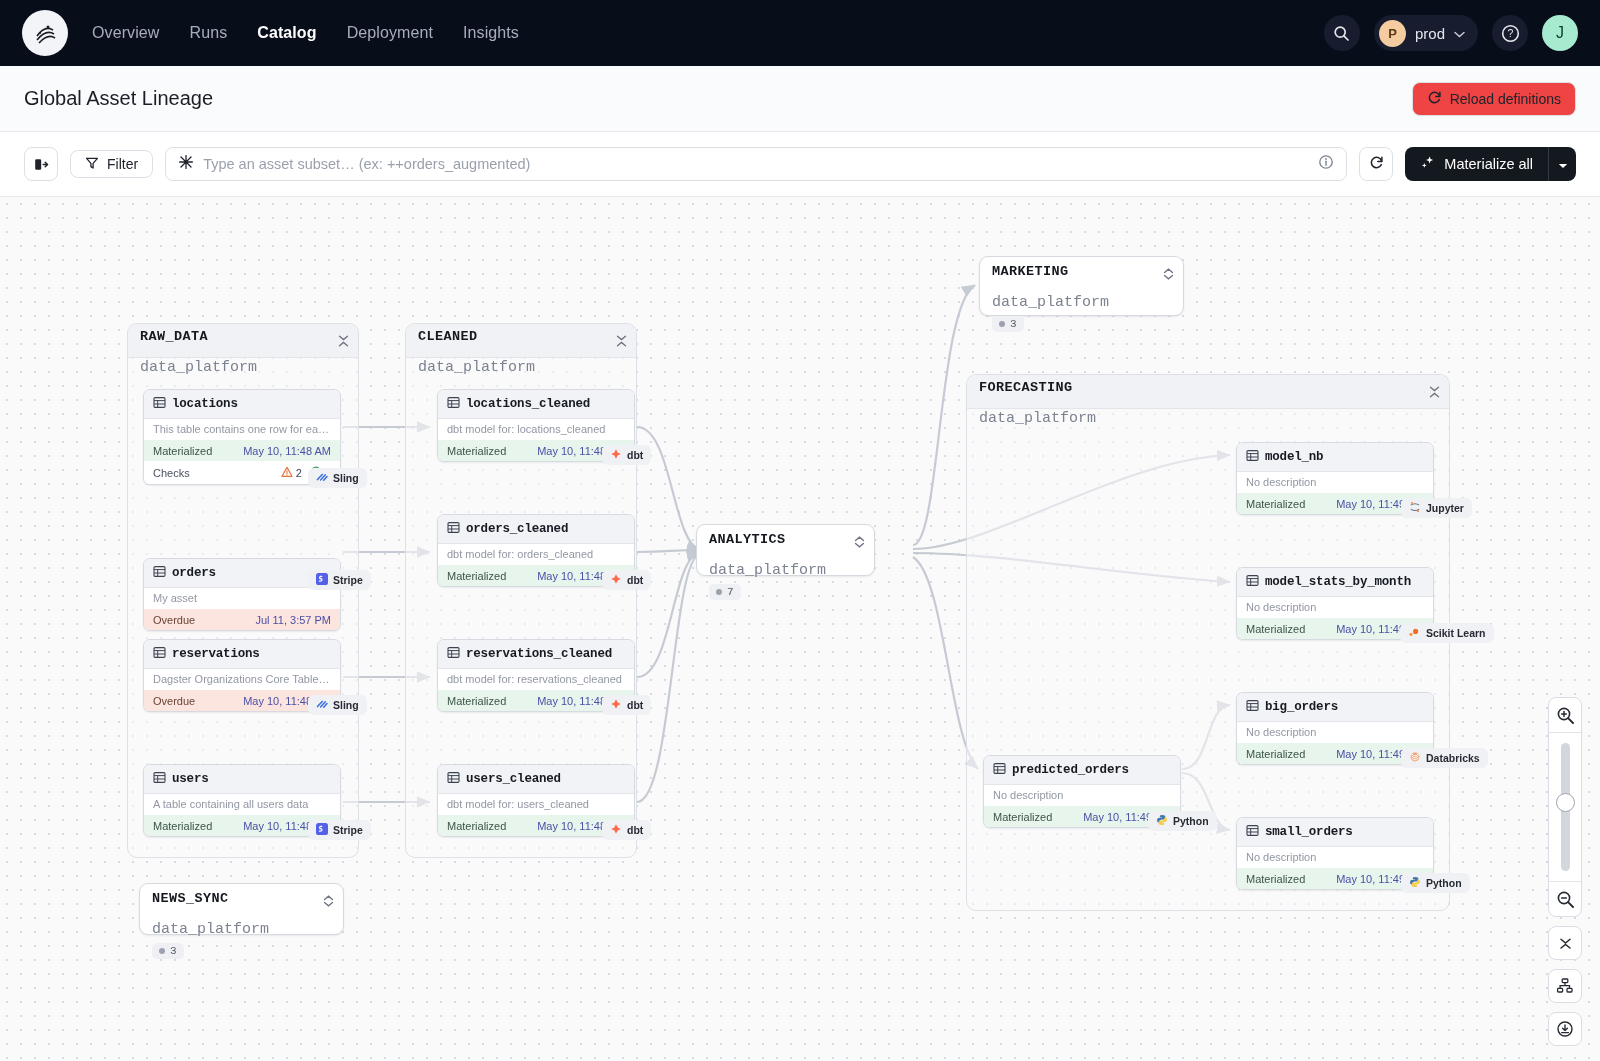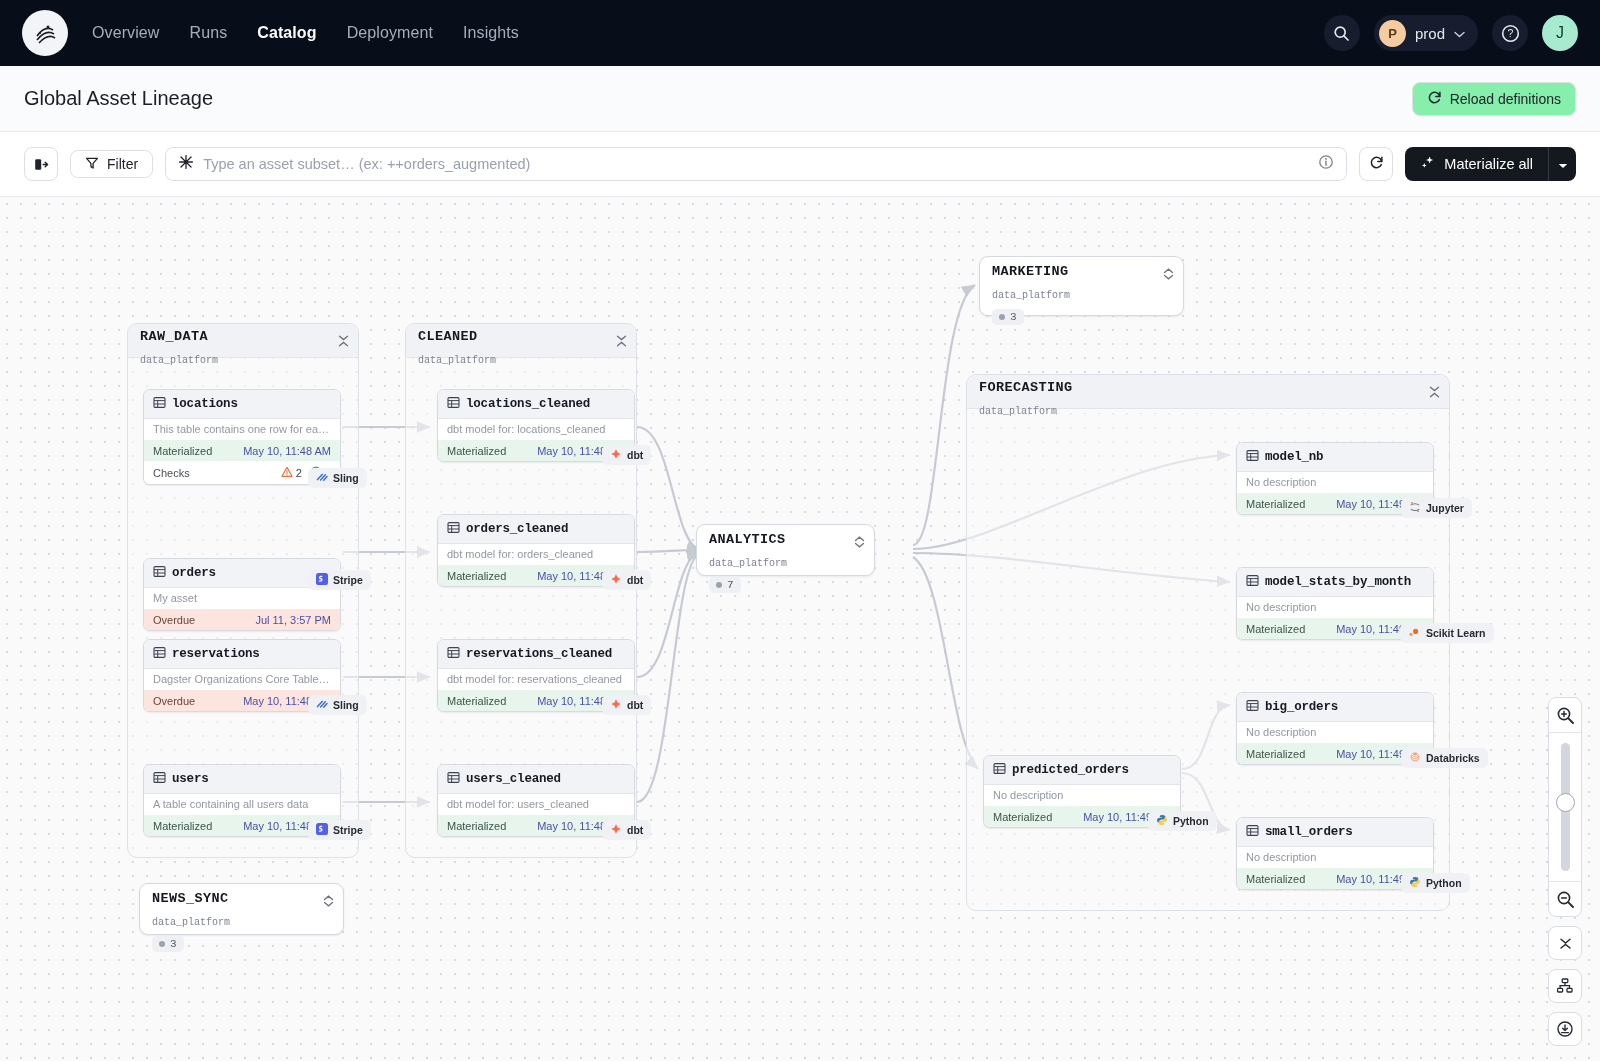--- a/index.html
+++ b/index.html
@@ -52,21 +52,21 @@
   }
 
   
   #pagehead {
     height: 66px; background: #FAFBFC; border-bottom: 1px solid #E6E8EC;
     display: flex; align-items: center; padding: 0 24px; position: relative; z-index: 30;
   }
   #page-title { font-size: 20px; color: #1B1E27; }
   .btn-outline {
     margin-left: auto; height: 34px; border: 1px solid #DCDFE5; border-radius: 8px;
-    background: #86efac; display: flex; align-items: center; gap: 8px; padding: 0 14px;
+    background: #ef4444; display: flex; align-items: center; gap: 8px; padding: 0 14px;
     font-size: 14px; color: #20232B; cursor: pointer;
   }
 
   
   #toolbar {
     height: 65px; background: #ffffff; border-bottom: 1px solid #E6E8EC;
     display: flex; align-items: center; padding: 0 24px; gap: 12px;
     position: relative; z-index: 30;
   }
   .sq-btn {
@@ -115,21 +115,21 @@
     position: absolute; border: 1px solid #DDE0E6; border-radius: 10px;
     background: rgba(250,250,251,0.55);
     backdrop-filter: none;
   }
   .group-head {
     height: 34px; background: #F1F2F5; border-bottom: 1px solid #E3E5EA;
     border-radius: 9px 9px 0 0; display: flex; align-items: flex-start; padding: 6px 10px 0 12px;
     flex-direction: column; position: relative;
   }
   .group-name { font-family: "Liberation Mono", monospace; font-size: 13.5px; font-weight: bold; color: #15181F; letter-spacing: .4px; line-height: 14px;}
-  .group-sub { font-family: "Liberation Mono", monospace; font-size: 10px; color: #7C828F; line-height: 13px; margin-top: 10px;}
+  .group-sub { font-family: "Liberation Mono", monospace; font-size: 15px; color: #7C828F; line-height: 13px; margin-top: 17px;}
   .group-collapse { position: absolute; right: 9px; top: 9px; cursor: pointer; }
 
   
   .gnode {
     position: absolute; border: 1px solid #D6D9E0; border-radius: 9px; background: #fff;
     box-shadow: 0 1px 2px rgba(16,20,30,.08);
   }
   .gnode .gnode-top { padding: 8px 12px 4px 12px; position: relative; }
   .gnode .gnode-body { padding: 0 12px 8px 12px; }
   .count-chip {

